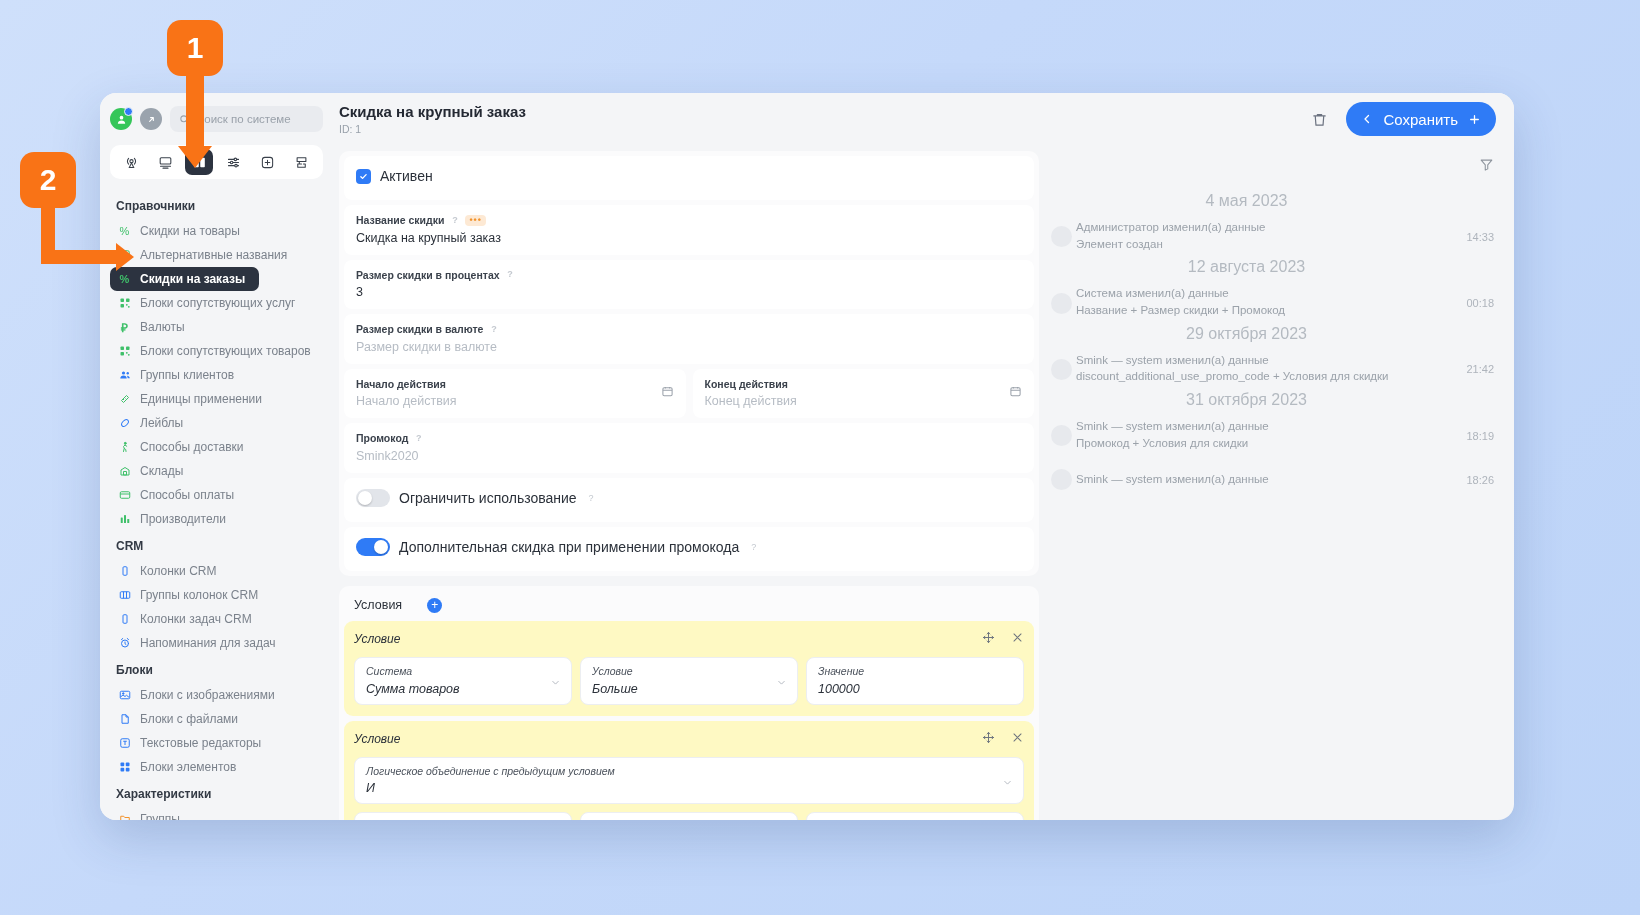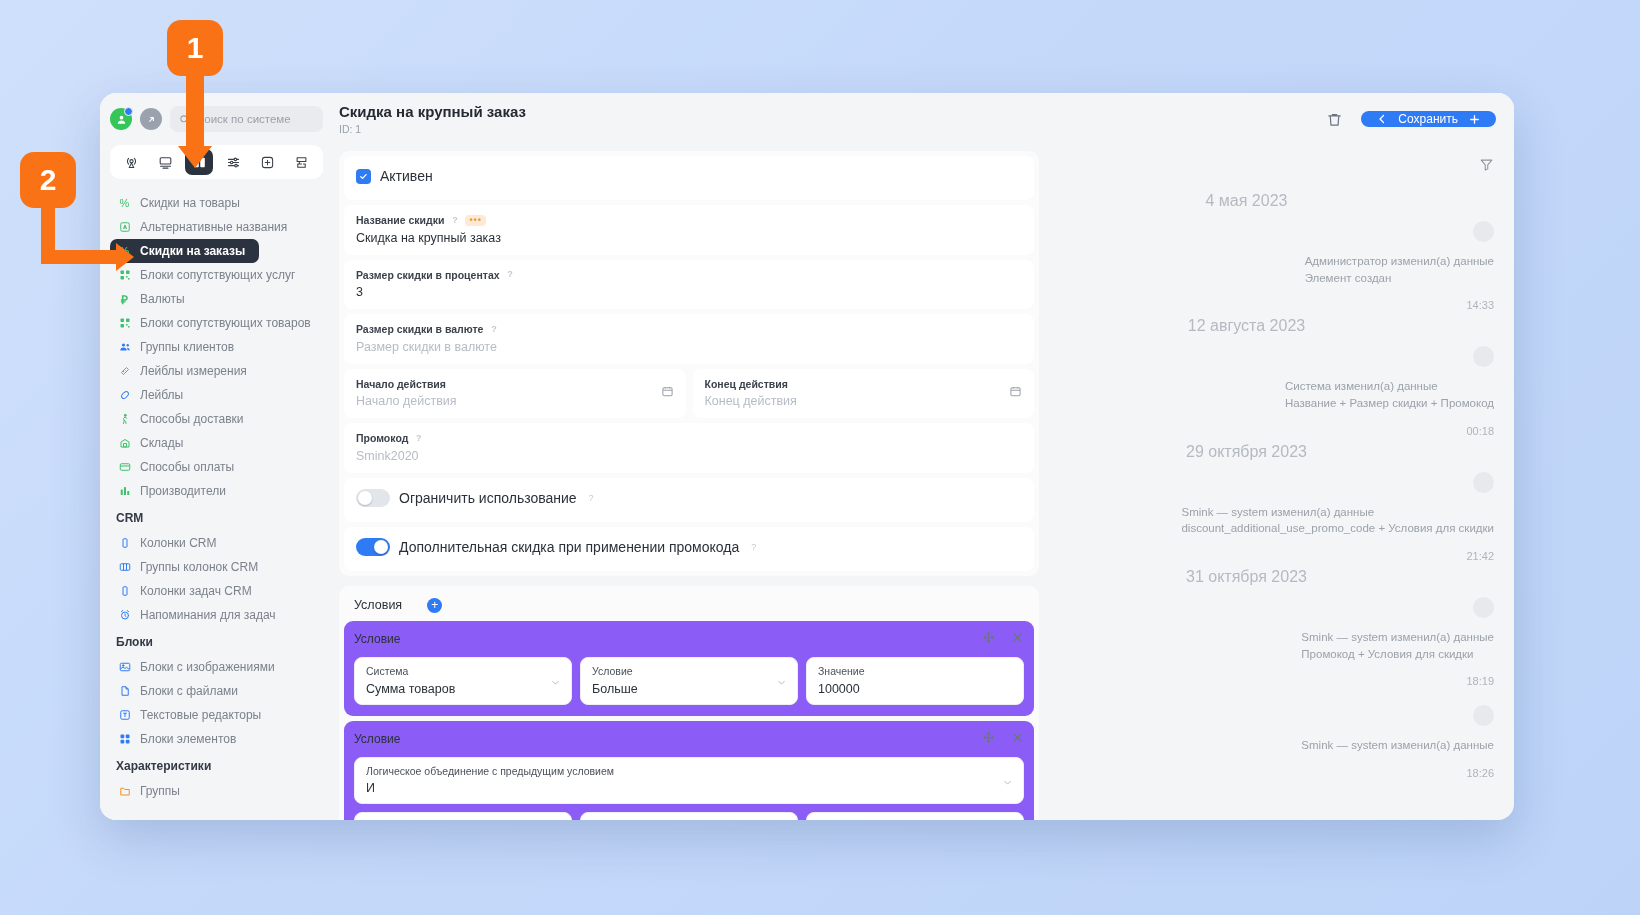--- a/index.html
+++ b/index.html
@@ -126,28 +126,28 @@
   .page-title { font-size: 15px; font-weight: bold; color: #242933; line-height: 1.15; }
   .page-sub { font-size: 10.5px; color: #98a0aa; margin-top: 2px; }
   .topbar-actions { display: flex; align-items: center; gap: 16px; }
   .icon-btn {
     width: 22px; height: 22px;
     display: flex; align-items: center; justify-content: center;
     color: #6b7280;
     cursor: pointer;
   }
   .save-btn {
-    height: 16px;
+    height: 34px;
     background: #2f7bf6;
     border-radius: 999px;
     display: flex; align-items: center;
     gap: 10px;
     padding: 0 15px;
     color: #fff;
-    font-size: 12px;
+    font-size: 15px;
     border: none;
     cursor: pointer;
     font-family: inherit;
   }
 
   
   .body {
     flex: 1;
     display: flex;
     min-height: 0;
@@ -315,24 +315,25 @@
     padding: 7px 10px 8px 10px;
   }
   .plus-badge {
     width: 15px; height: 15px; border-radius: 50%;
     background: #2f7bf6; color: #fff;
     display: flex; align-items: center; justify-content: center;
     font-size: 12px; line-height: 1;
     cursor: pointer;
   }
   .cond-block {
-    background: #8b5cf6;
+    background: #fef9c3;
     border-radius: 9px;
     padding: 9px 10px 11px 10px;
     margin-bottom: 5px;
+    font-style: italic;
   }
   .cond-title-row {
     display: flex; align-items: center; justify-content: space-between;
     margin-bottom: 9px;
   }
   .cond-title { font-size: 12px; color: #2b313a; }
   .cond-tools { display: flex; align-items: center; gap: 16px; color: #6c737d; }
   .sel-row { display: flex; gap: 8px; }
   .select {
     flex: 1;
@@ -366,25 +367,24 @@
   }
   .log-date {
     text-align: center;
     font-size: 16px;
     color: #b4bac1;
     margin: 6px 0 9px 0;
     padding-right: 60px;
   }
   .log-entry {
     display: flex;
-    align-items: flex-end;
-    gap: 11px;
+    align-items: center;
+    gap: 4px;
     margin-bottom: 4px;
     padding-right: 8px;
-    flex-direction: column;
   }
   .log-avatar {
     width: 21px; height: 21px; border-radius: 50%;
     background: #e7e9ed;
     flex: 0 0 auto;
     margin-top: 2px;
   }
   .log-body { flex: 1; min-width: 0; }
   .log-actor { font-size: 11.5px; color: #9ba2aa; line-height: 1.45; }
   .log-detail { font-size: 11.5px; color: #9ba2aa; line-height: 1.45; }
@@ -492,20 +492,21 @@
         </div>
         <div class="nav-tab">
           <svg width="15" height="15" viewBox="0 0 24 24" fill="none" stroke="currentColor" stroke-width="1.7" stroke-linecap="round" stroke-linejoin="round">
               <path d="M5 4.5h14v6H5zM8.5 10.5v4M12 14.5h-6v5h12v-5h-3"></path>
             </svg>
         </div>
       </div>
 
       <div class="sidebar-scroll">
 
+        <div class="sb-group">Справочники</div>
         <div class="sb-item">
             <span class="sb-ico" style="color:#3fc06a">%</span>
             <span>Скидки на товары</span>
           </div>
         <div class="sb-item">
             <span class="sb-ico">
               <svg width="12" height="12" viewBox="0 0 24 24" fill="none" stroke="#3fc06a" stroke-width="2">
                 <rect x="3.5" y="3.5" width="17" height="17" rx="3"></rect>
                 <path d="M9 16l3-8 3 8M10 13.5h4"></path>
               </svg>
@@ -555,21 +556,21 @@
             </span>
             <span>Группы клиентов</span>
           </div>
         <div class="sb-item">
             <span class="sb-ico">
               <svg width="12" height="12" viewBox="0 0 24 24" fill="none" stroke="#3fc06a" stroke-width="2" stroke-linejoin="round">
                 <path d="M5 15l10-10 4 4-10 10z"></path>
                 <path d="M8 12l2 2M11 9l2 2"></path>
               </svg>
             </span>
-            <span>Лейблы измерения</span>
+            <span>Единицы применении</span>
           </div>
         <div class="sb-item">
             <span class="sb-ico">
               <svg width="12" height="12" viewBox="0 0 24 24" fill="none" stroke="#2f7bf6" stroke-width="2">
                 <ellipse cx="12" cy="12" rx="5" ry="8" transform="rotate(45 12 12)"></ellipse>
               </svg>
             </span>
             <span>Лейблы</span>
           </div>
         <div class="sb-item">

